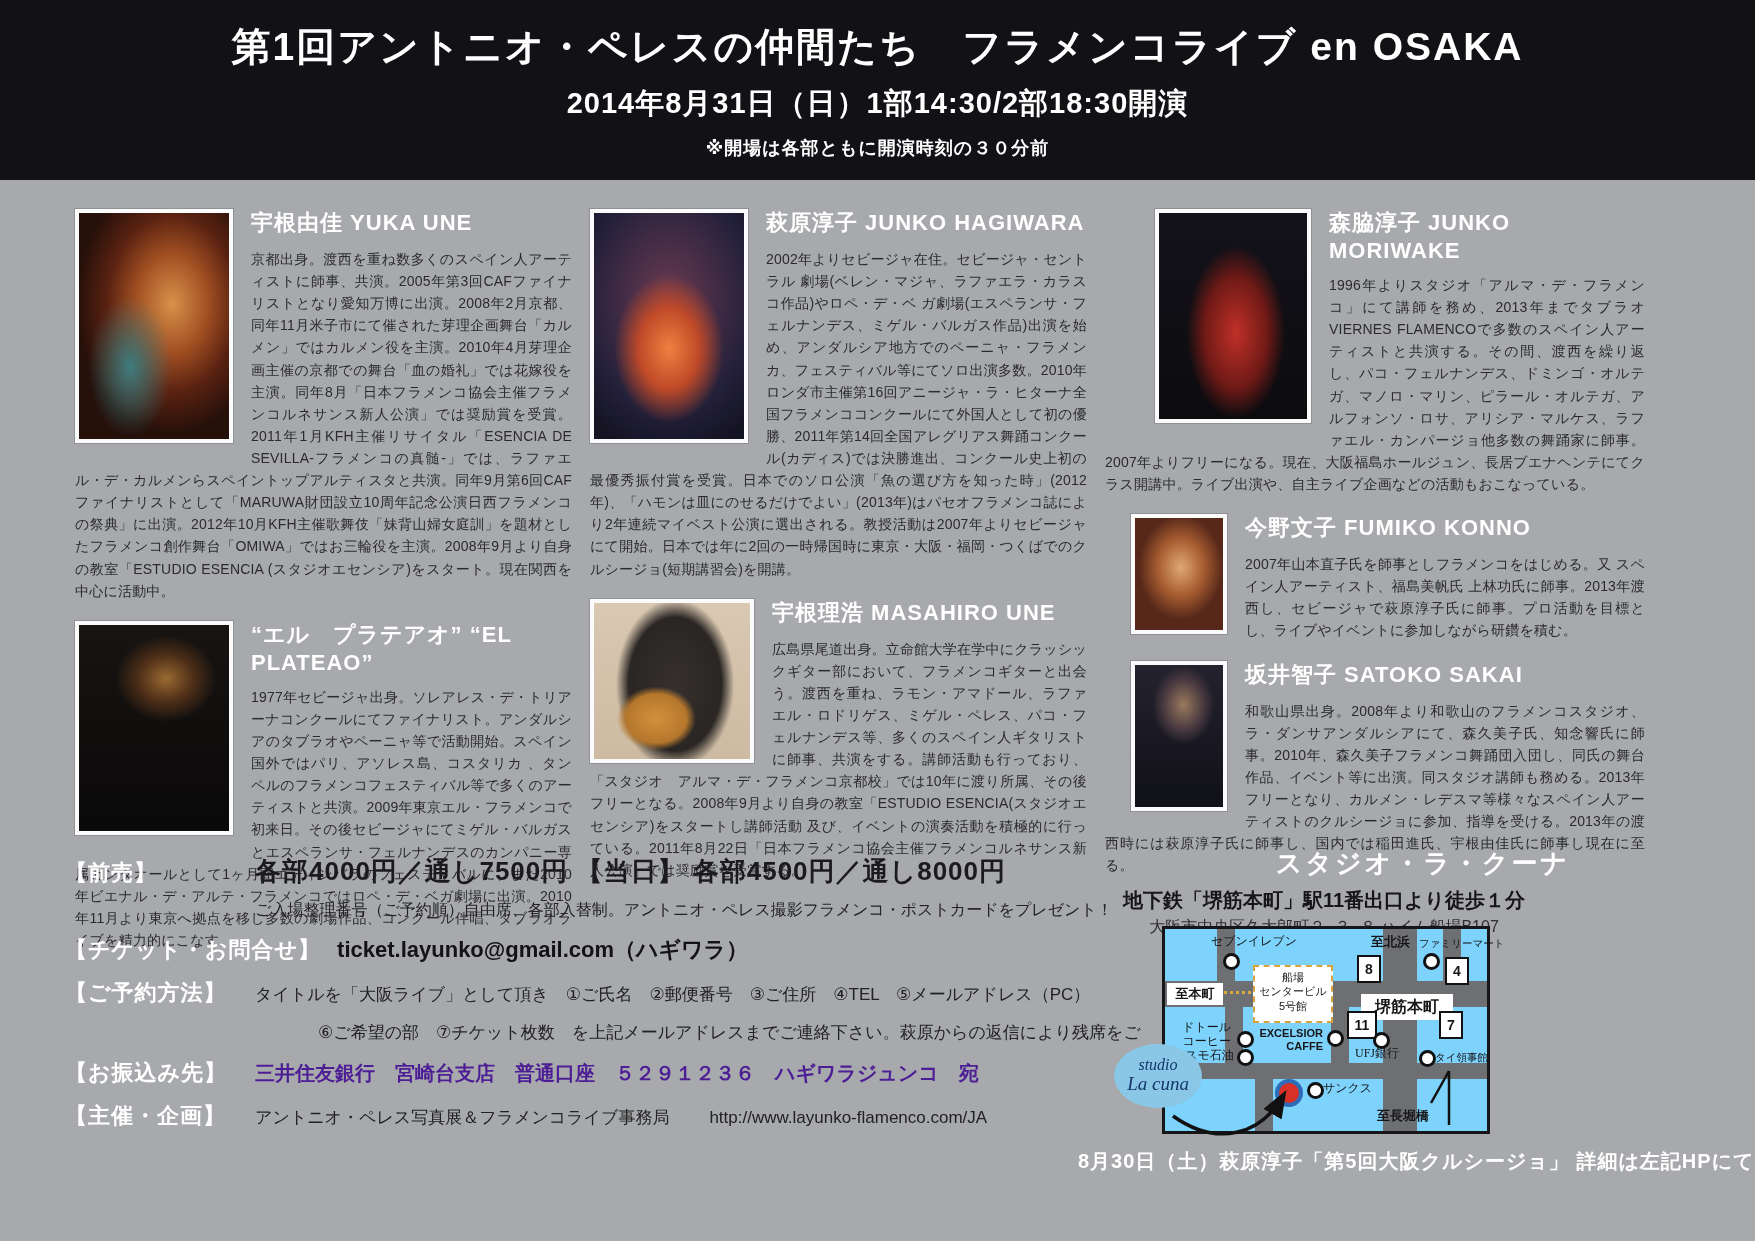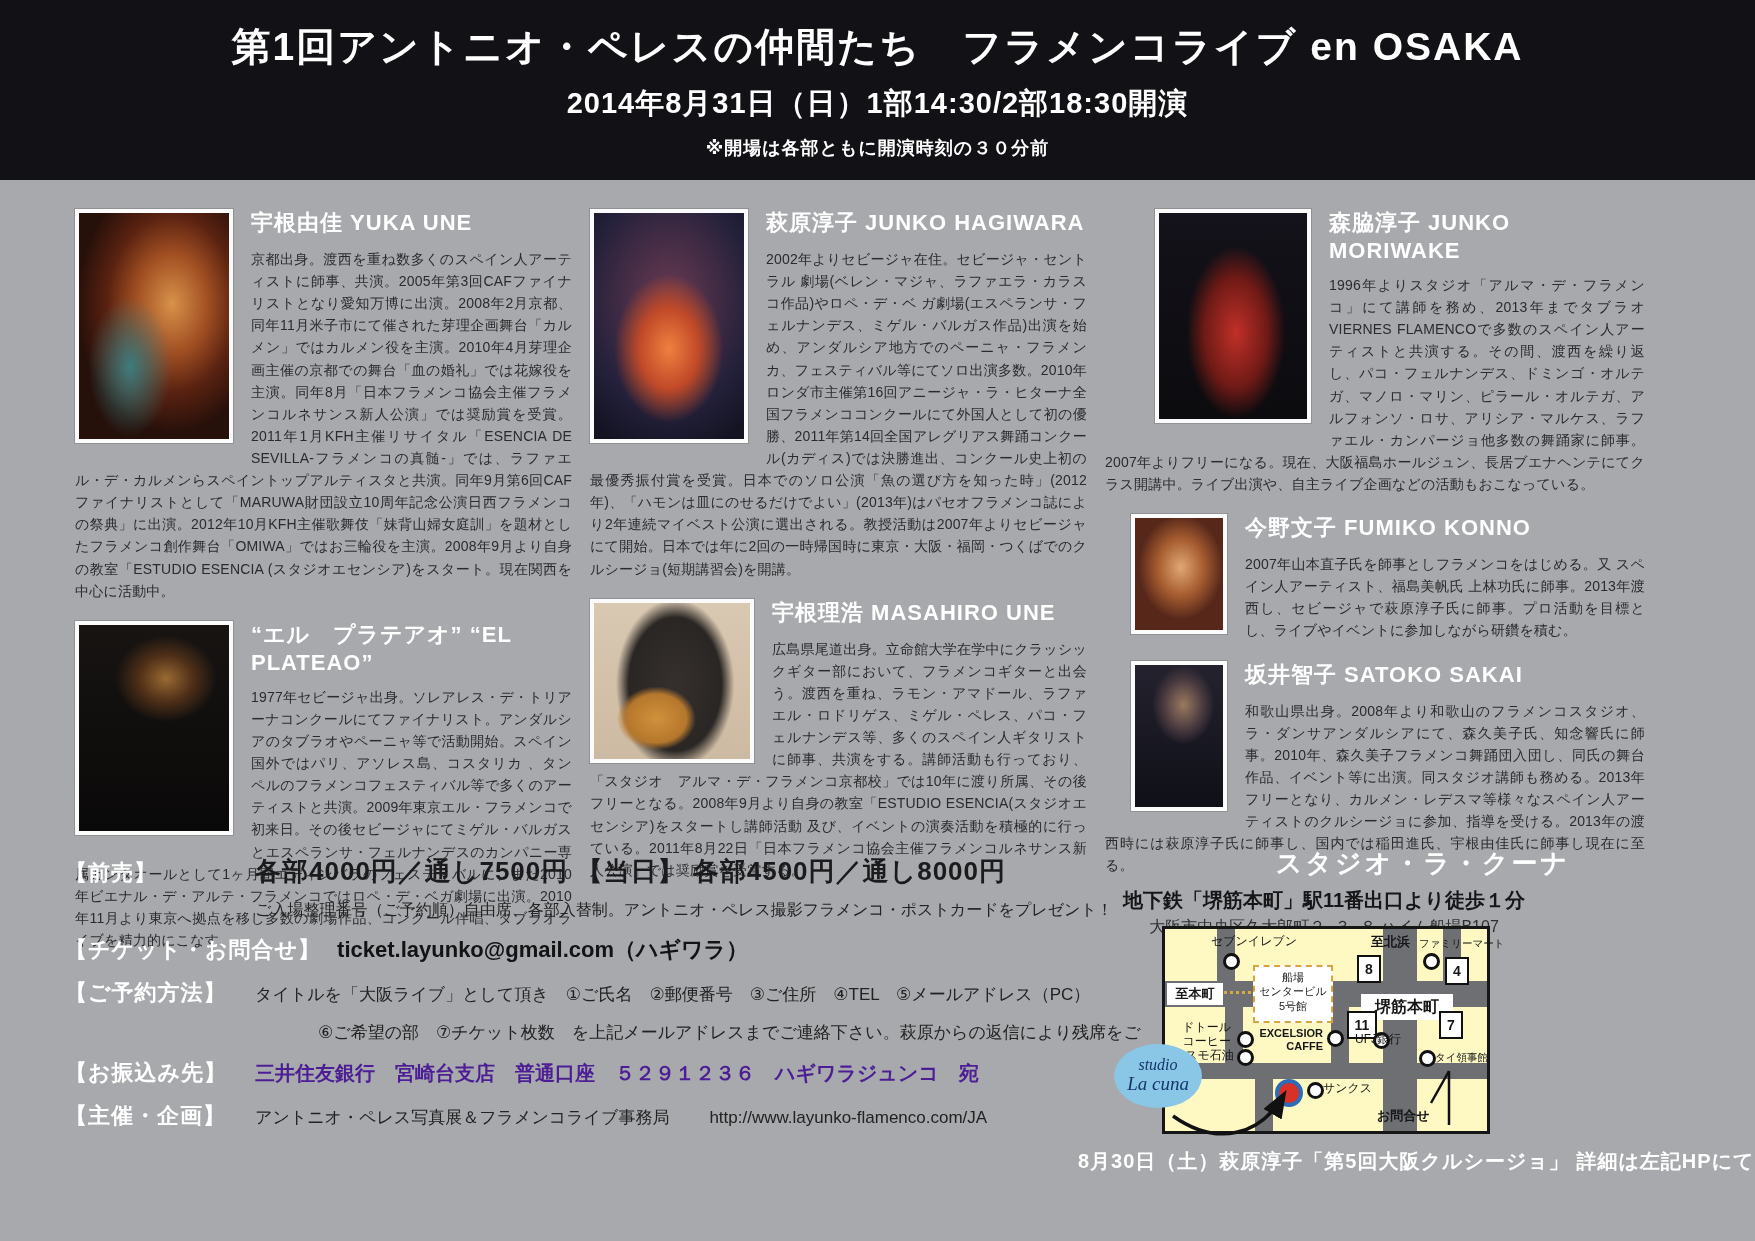--- a/index.html
+++ b/index.html
@@ -51,21 +51,21 @@
   .email{font-size:22px;font-weight:700;color:#131315;}
   .plain{font-size:17px;color:#222;white-space:nowrap;}
   .cont{padding-left:253px;margin-bottom:14px;font-size:17px;color:#222;white-space:nowrap;}
   .bank{font-size:20px;font-weight:700;color:#4c1d95;}
   .org .site{margin-left:40px;font-weight:400;}
   
   .venue{position:absolute;left:1078px;top:846px;width:492px;height:340px;}
   .vname{text-align:right;font-size:26px;font-weight:700;color:#fff;letter-spacing:3px;}
   .vaccess{text-align:center;font-size:20px;font-weight:700;color:#161618;margin-top:6px;}
   .vaddr{text-align:center;font-size:16px;color:#2e2e30;margin-top:3px;}
-  .map{position:absolute;left:84px;top:80px;width:322px;height:202px;background:#fef9c3;border:3px solid #161616;}
+  .map{position:absolute;left:84px;top:80px;width:322px;height:202px;background:#7dd3fc;border:3px solid #161616;}
   .map *{position:absolute;color:#161618;}
   .road{background:#6d6f72;}
   .mtext{font-size:12px;line-height:1.15;white-space:nowrap;}
   .poi{width:11px;height:11px;border:3px solid #111;border-radius:50%;background:#fff;}
   .exit{background:#fff;border:2px solid #111;font-weight:700;font-size:14px;
         display:flex;align-items:center;justify-content:center;}
   .patch{background:#fff;display:flex;align-items:center;justify-content:center;}
   .bldg{left:88px;top:36px;width:80px;height:58px;background:#fff;border:2px dashed #d9a43e;
         text-align:center;font-size:11px;line-height:1.3;padding-top:3px;box-sizing:border-box;}
   .crosswalk{left:12px;top:62px;width:74px;height:0;border-top:3px dotted #d9a93c;}
@@ -197,28 +197,28 @@
       <div class="exit" style="left:182px;top:82px;width:26px;height:24px;">11</div>
       <div class="exit" style="left:274px;top:82px;width:20px;height:24px;">7</div>
 
       <div class="mtext" style="left:8px;top:92px;width:58px;text-align:right;white-space:normal;">ドトールコーヒー</div>
       <div class="poi" style="left:72px;top:102px;"></div>
       <div class="mtext" style="left:8px;top:120px;">コスモ石油</div>
       <div class="poi" style="left:72px;top:120px;"></div>
       <div class="mtext" style="left:92px;top:98px;width:66px;text-align:right;white-space:normal;font-size:11px;font-weight:700;">EXCELSIOR CAFFE</div>
       <div class="poi" style="left:162px;top:101px;"></div>
       <div class="poi" style="left:208px;top:103px;"></div>
-      <div class="mtext" style="left:190px;top:104px;">UFJ銀行</div>
+      <div class="mtext" style="left:190px;top:118px;font-family:Liberation Serif, serif;">UFJ銀行</div>
       <div class="poi" style="left:254px;top:121px;"></div>
       <div class="mtext" style="left:270px;top:122px;font-size:10.5px;">タイ領事館</div>
 
       <div class="reddot"></div>
       <div class="poi" style="left:142px;top:153px;"></div>
       <div class="mtext" style="left:158px;top:153px;">サンクス</div>
-      <div class="mtext" style="left:212px;top:180px;font-weight:700;font-size:13px;">お問合せ</div>
+      <div class="mtext" style="left:212px;top:180px;font-weight:700;font-size:13px;">至長堀橋</div>
 
       <svg class="north" width="36" height="62" viewBox="0 0 36 62">
         <line x1="26" y1="4" x2="26" y2="58" stroke="#111" stroke-width="2.5"></line>
         <line x1="26" y1="4" x2="8" y2="36" stroke="#111" stroke-width="2.5"></line>
       </svg>
     </div>
 
     <div class="studio-ellipse">
       <span class="l1">studio</span>
       <span class="l2">La cuna</span>

